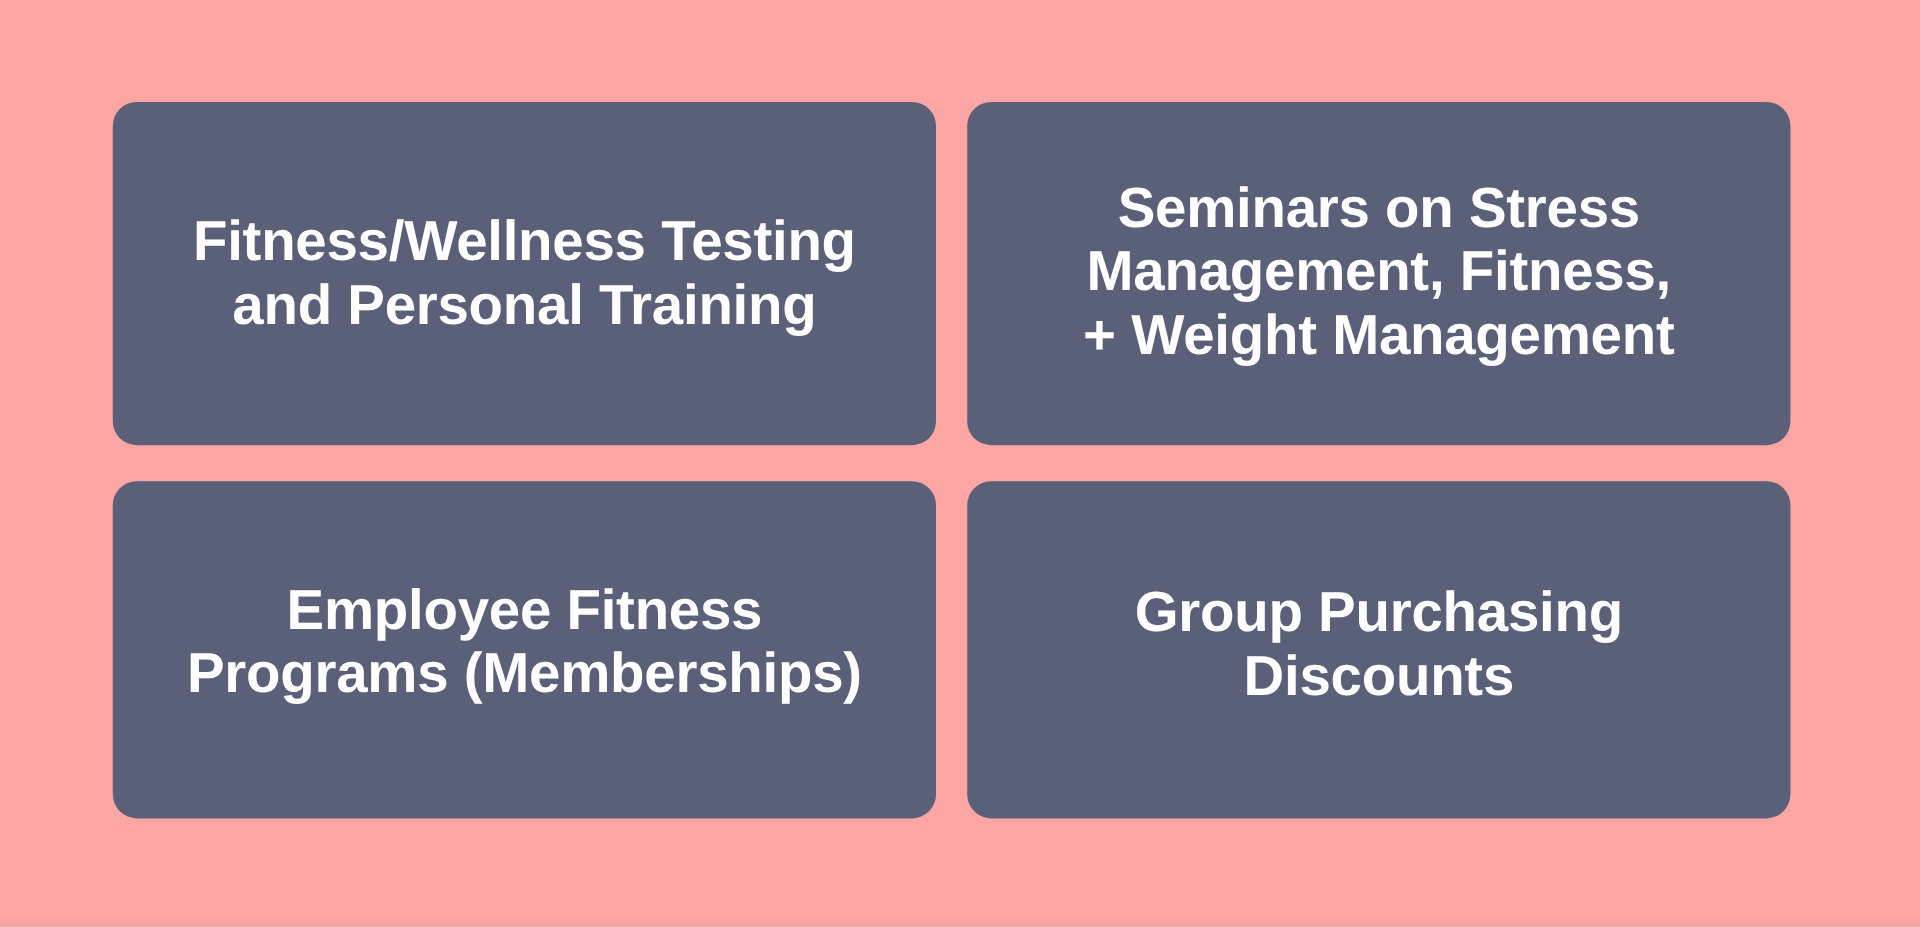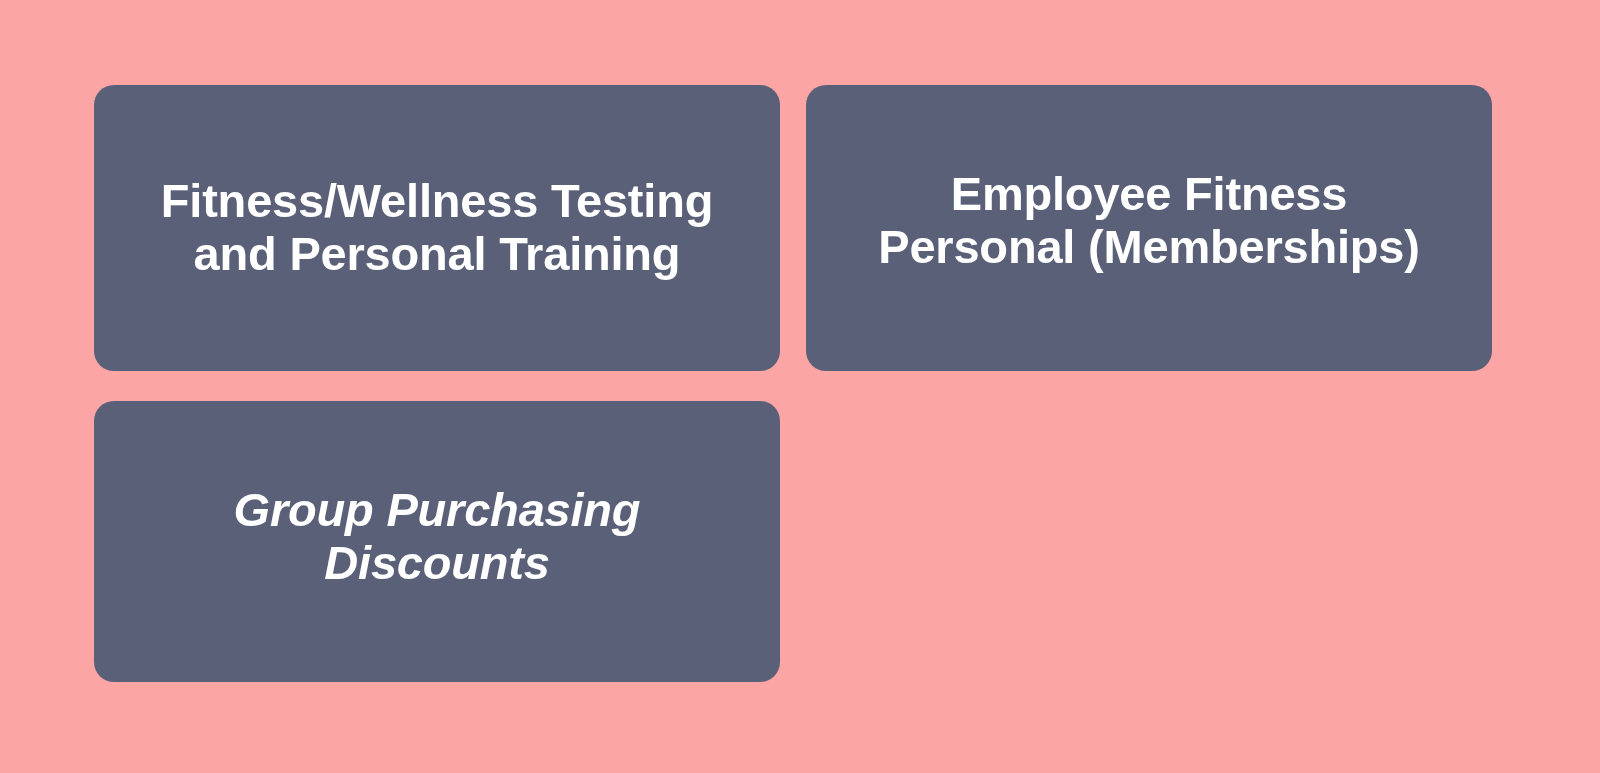--- a/index.html
+++ b/index.html
@@ -55,37 +55,42 @@
     white-space: pre-line;
     margin: 0;
   }
 
   
   .card-1 .card-text { transform: translateY(-1px); }
   
   .card-2 .card-text { transform: translateY(-3px); }
   
   .card-3 .card-text { transform: translateY(-8px); }
-  .card-4 .card-text { transform: translateY(-6px); font-style: italic; }
+  .card-4 .card-text { transform: translateY(-6px); }
 </style>
 </head>
 <body>
 
 <div class="canvas">
   <div class="card-grid">
 
     <div class="card card-1">
       <p class="card-text">Fitness/Wellness Testing
 and Personal Training</p>
     </div>
 
+    <div class="card card-2">
+      <p class="card-text">Seminars on Stress
+Management, Fitness,
++ Weight Management</p>
+    </div>
 
     <div class="card card-3">
       <p class="card-text">Employee Fitness
-Personal (Memberships)</p>
+Programs (Memberships)</p>
     </div>
 
     <div class="card card-4">
       <p class="card-text">Group Purchasing
 Discounts</p>
     </div>
 
   </div>
 </div>
 

